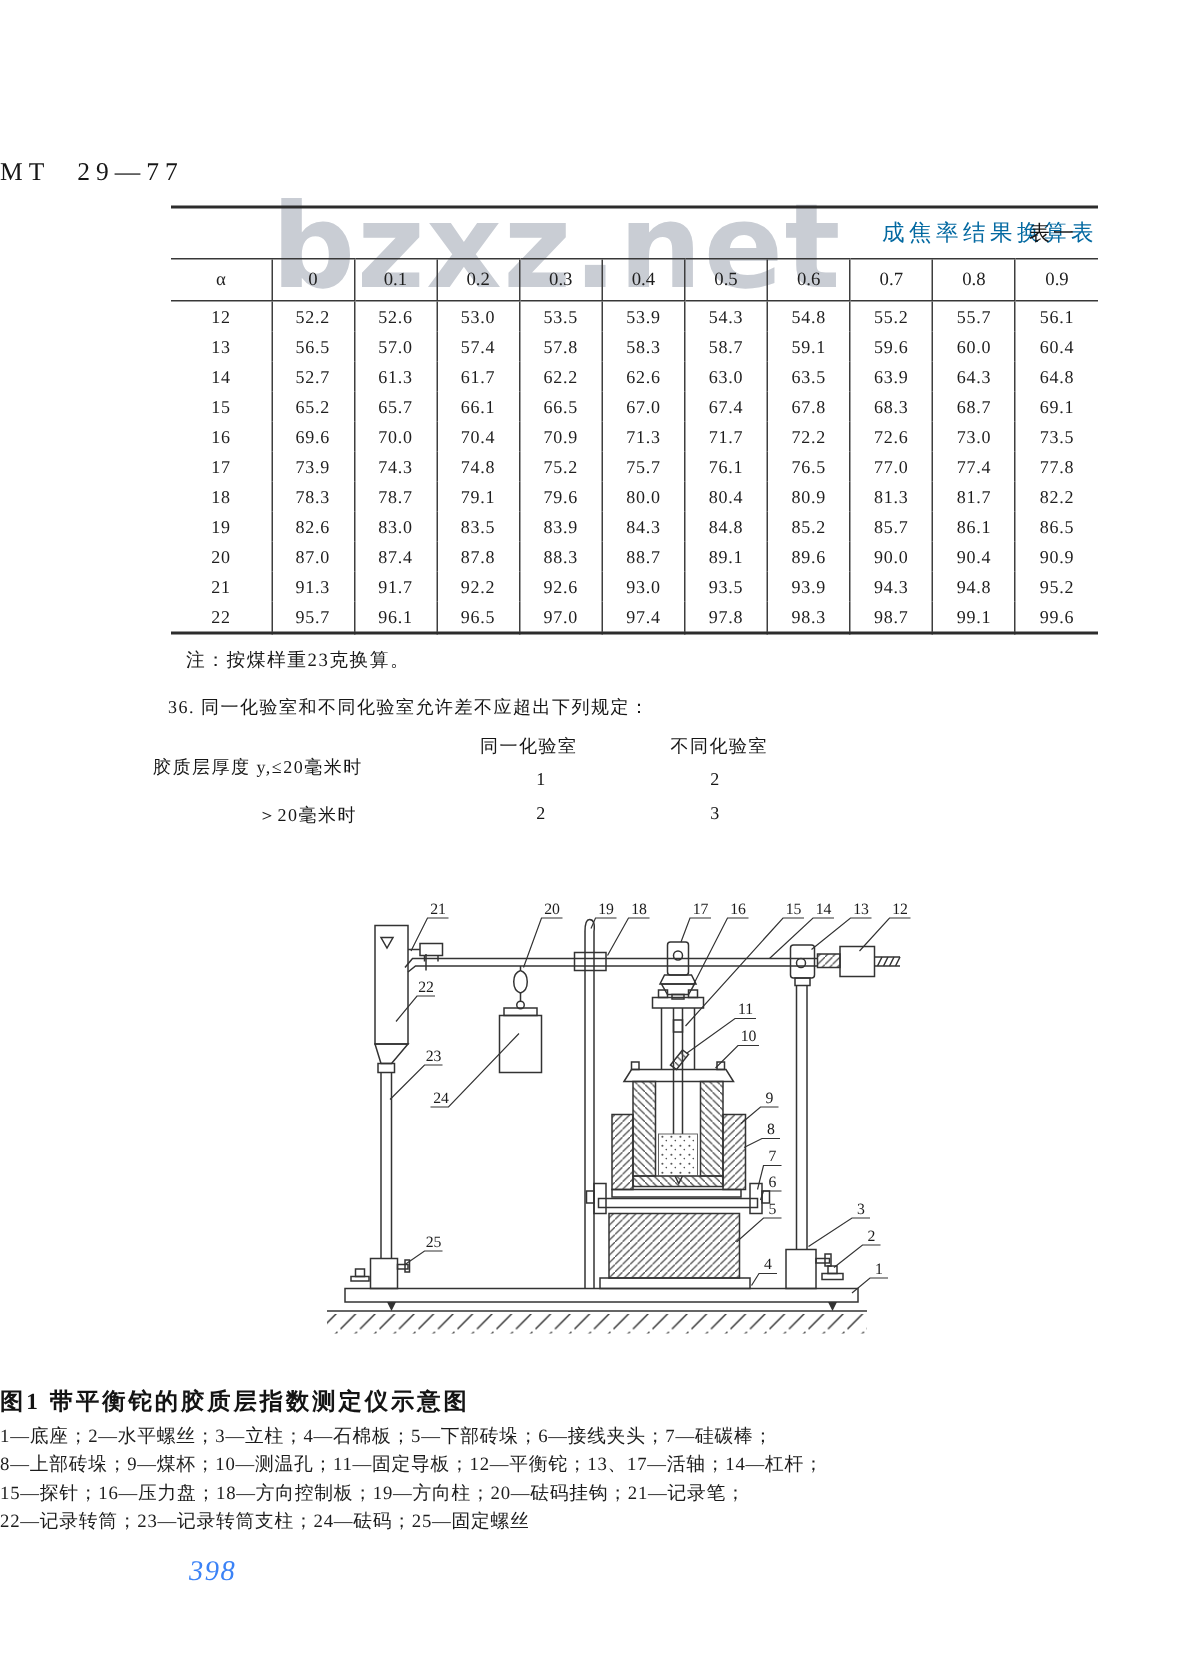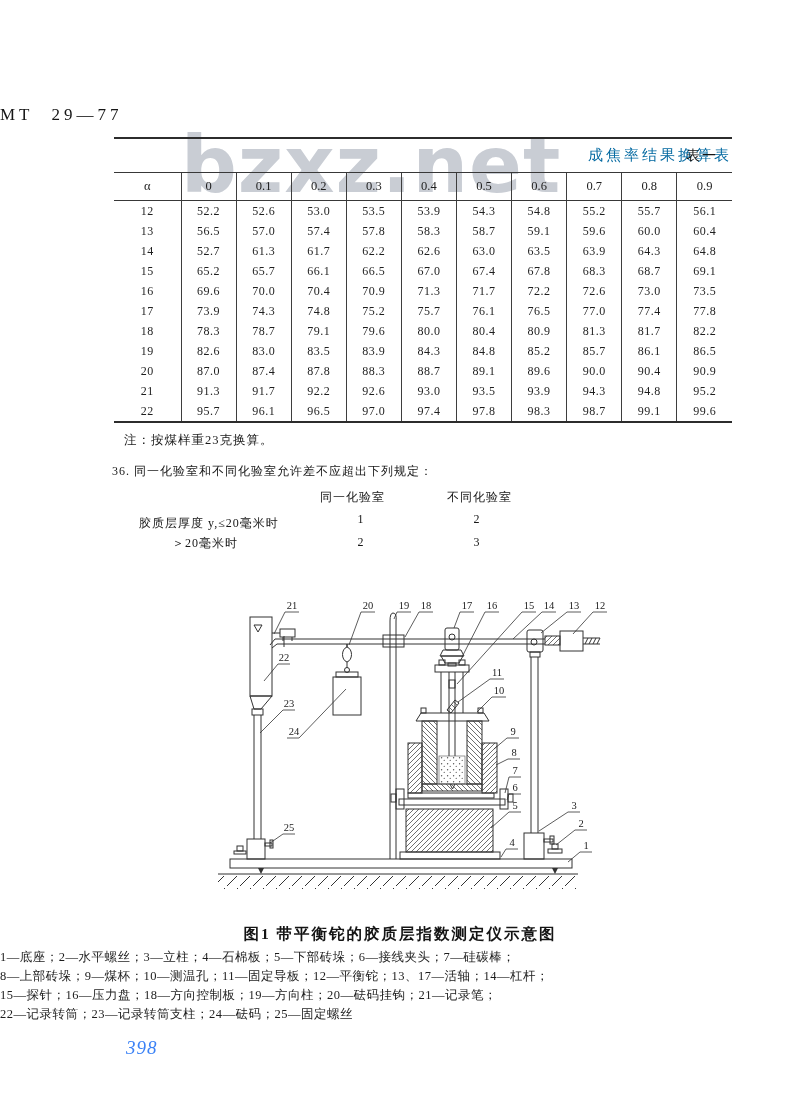--- a/index.html
+++ b/index.html
@@ -25,21 +25,21 @@
   table.conv td{height:20px;font-size:12px;letter-spacing:0.5px;}
   table.conv th,table.conv td{text-align:center;vertical-align:middle;padding:0;}
   table.conv th:not(:first-child),table.conv td:not(:first-child){border-left:1px solid #3e3e3e;}
   .tbl-note{margin:9px 0 0 10px;font-size:12.5px;letter-spacing:1px;color:#1a1a1a;}
   
   .clause36{position:absolute;left:0;top:463px;width:100%;height:100px;font-size:12px;color:#161616;}
   .clause36 .h{position:absolute;left:112px;top:0;letter-spacing:1px;}
   .clause36 .p{position:absolute;letter-spacing:1px;}
   
   .figsvg{position:absolute;left:200px;top:588px;z-index:1;}
-  .fig-caption{position:absolute;top:924px;left:0;width:100%;text-align:center;
+  .fig-caption{position:absolute;top:924px;left:0;width:100%;text-align:left;
                font-size:15.5px;font-weight:700;letter-spacing:2px;color:#141414;}
   .fig-legend{position:absolute;top:948px;left:0;width:100%;text-align:left;
               font-size:12.5px;line-height:19px;letter-spacing:0.5px;color:#1c1c1c;}
   .page-number{position:absolute;left:126px;top:1037px;font-size:19px;letter-spacing:1px;color:#3b82f6;font-style:italic;}
 </style>
 </head>
 <body>
 
 <div class="page">
 
@@ -220,21 +220,21 @@
             </tr>
           </tbody>
       </table>
       <div class="tbl-note">注：按煤样重23克换算。</div>
     </div>
 
     <div class="clause36">
       <div class="h">36. 同一化验室和不同化验室允许差不应超出下列规定：</div>
       <div class="p" style="left:320px;top:26px;">同一化验室</div>
       <div class="p" style="left:447px;top:26px;">不同化验室</div>
-      <div class="p" style="left:102px;top:52px;margin-left:37px;">胶质层厚度 y,≤20毫米时</div>
+      <div class="p" style="left:102px;top:40px;">胶质层厚度 y,≤20毫米时</div>
       <div class="p" style="left:355px;top:49px;width:12px;text-align:center;">1</div>
       <div class="p" style="left:471px;top:49px;width:12px;text-align:center;">2</div>
       <div class="p" style="left:172px;top:72px;">＞20毫米时</div>
       <div class="p" style="left:355px;top:72px;width:12px;text-align:center;">2</div>
       <div class="p" style="left:471px;top:72px;width:12px;text-align:center;">3</div>
     </div>
 
     <svg class="figsvg" width="430" height="335" viewBox="0 0 430 335" font-family="Liberation Serif, DejaVu Serif, serif">
       <defs>
         <pattern id="hA" patternUnits="userSpaceOnUse" width="5" height="5">

